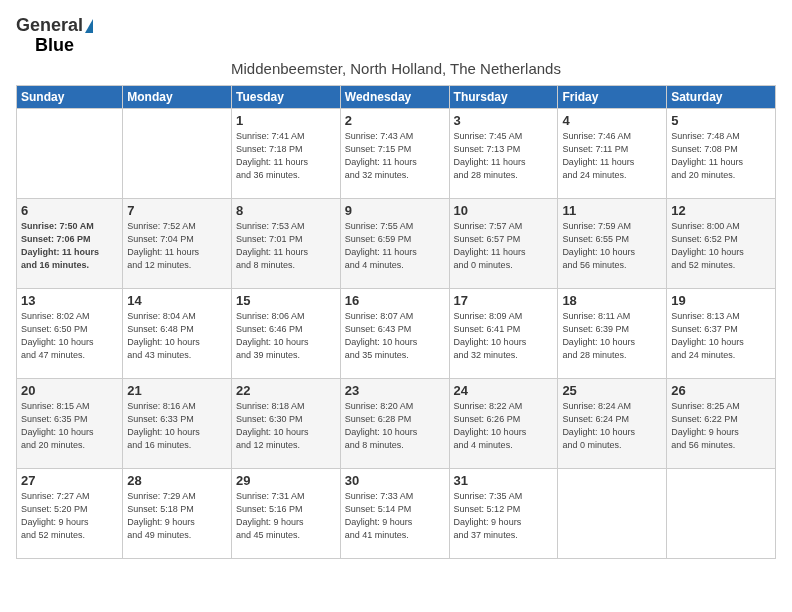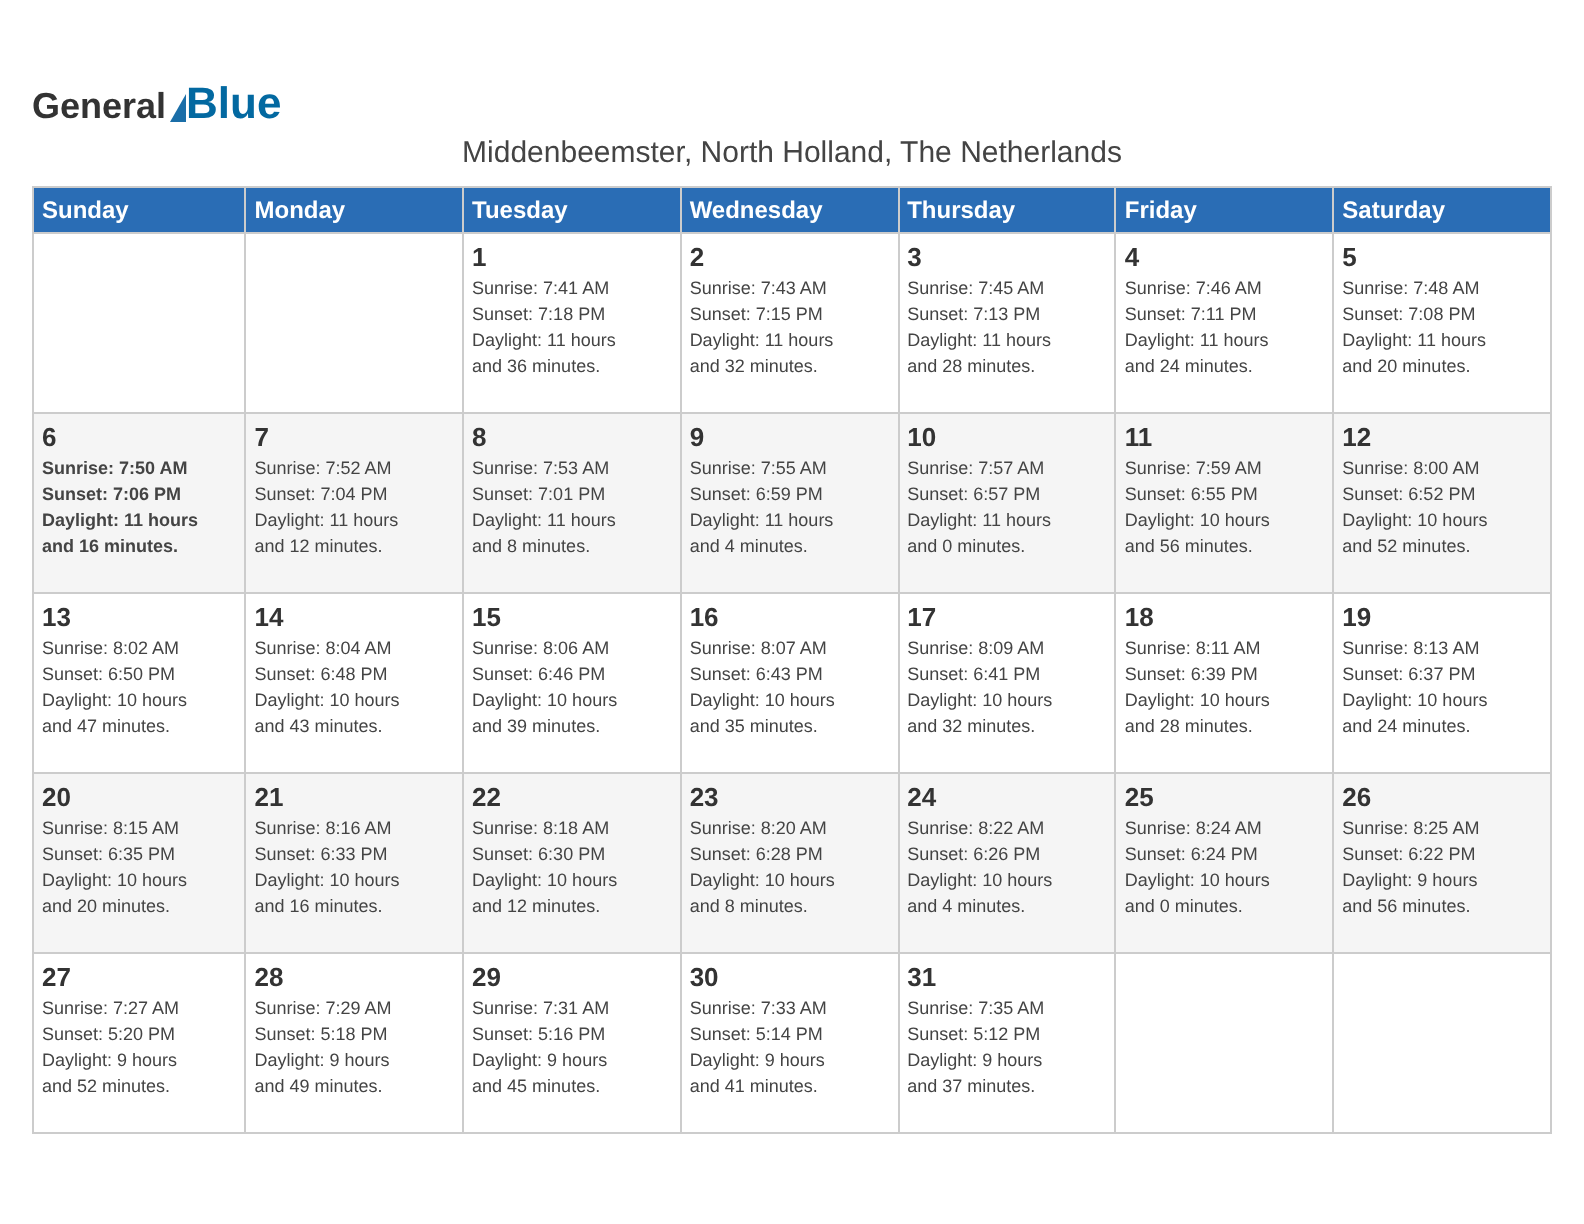--- a/index.html
+++ b/index.html
@@ -11,34 +11,33 @@
       padding: 16px;
     }
     .header-area {
       display: flex;
       align-items: flex-start;
       justify-content: space-between;
       margin-bottom: 4px;
     }
     .logo {
       display: flex;
-      flex-direction: row;
-      align-items: flex-end;
-      margin-top: 24px;
+      flex-direction: column;
+      align-items: center;
     }
     .logo-general {
       font-size: 18px;
       font-weight: bold;
       color: #333;
       line-height: 1.1;
     }
     .logo-blue {
-      font-size: 22px;
-      font-weight: bold;
-      color: #0369a1;
+      font-size: 18px;
+      font-weight: bold;
+      color: #000000;
       line-height: 1.1;
     }
     .logo-icon {
       display: inline-block;
       width: 0;
       height: 0;
       border-left: 8px solid transparent;
       border-bottom: 14px solid #1a6ea8;
       margin-left: 2px;
       vertical-align: middle;

